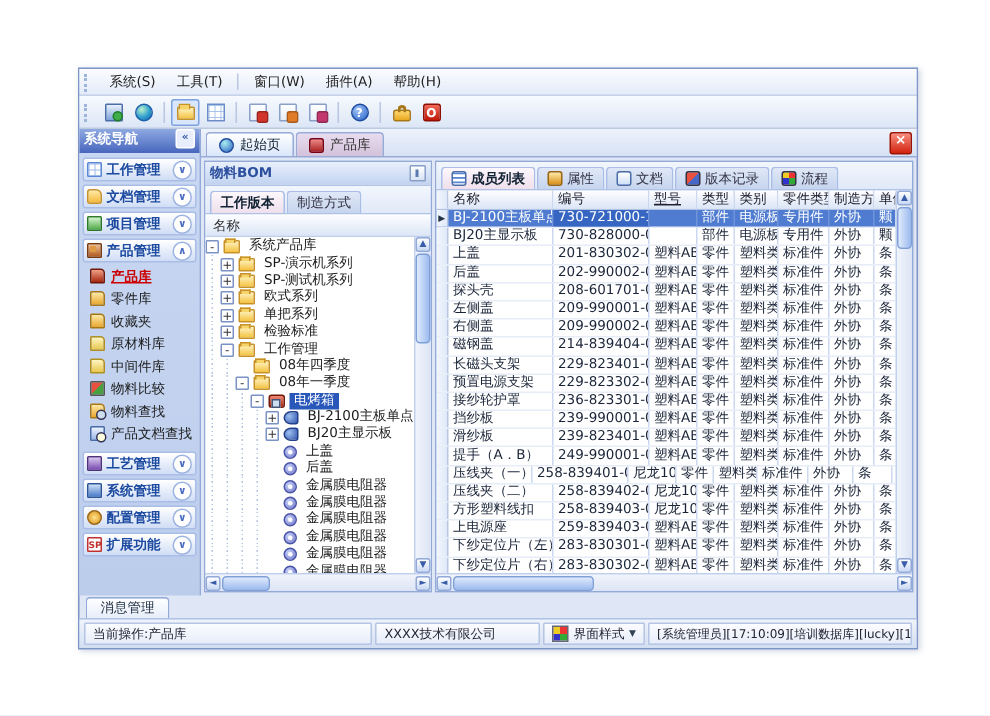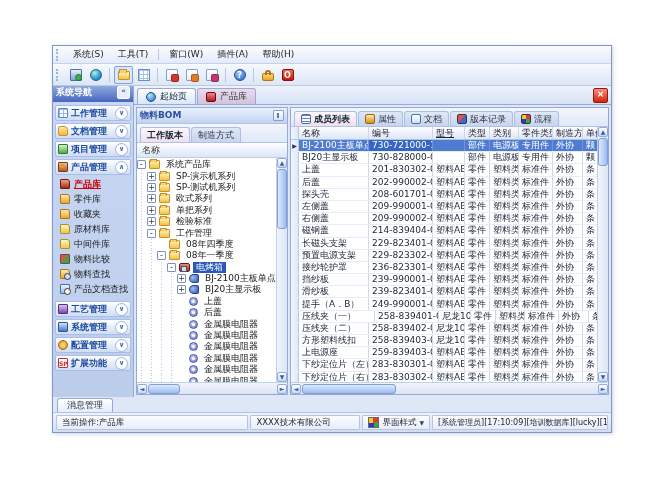--- a/index.html
+++ b/index.html
@@ -682,21 +682,21 @@
                   <span class="gcell c1" style="width: 64px;">249-990001-01X</span>
                   <span class="gcell c2" style="width: 32px;">塑料ABS</span>
                   <span class="gcell c3" style="width: 25px;">零件</span>
                   <span class="gcell c4" style="width: 29px;">塑料类</span>
                   <span class="gcell c5" style="width: 34px;">标准件</span>
                   <span class="gcell c6" style="width: 30px;">外协</span>
                   <span class="gcell c7" style="width: 26px;">条</span>
                 </div>
                 <div class="grow">
                   <span class="gind"></span>
-                  <span class="gcell c0" style="width: 76px;">压线夹（一）</span>
+                  <span class="gcell c0" style="width: 56px;">压线夹（一）</span>
                   <span class="gcell c1" style="width: 64px;">258-839401-00X</span>
                   <span class="gcell c2" style="width: 32px;">尼龙1010</span>
                   <span class="gcell c3" style="width: 25px;">零件</span>
                   <span class="gcell c4" style="width: 29px;">塑料类</span>
                   <span class="gcell c5" style="width: 34px;">标准件</span>
                   <span class="gcell c6" style="width: 30px;">外协</span>
                   <span class="gcell c7" style="width: 26px;">条</span>
                 </div>
                 <div class="grow">
                   <span class="gind"></span>

